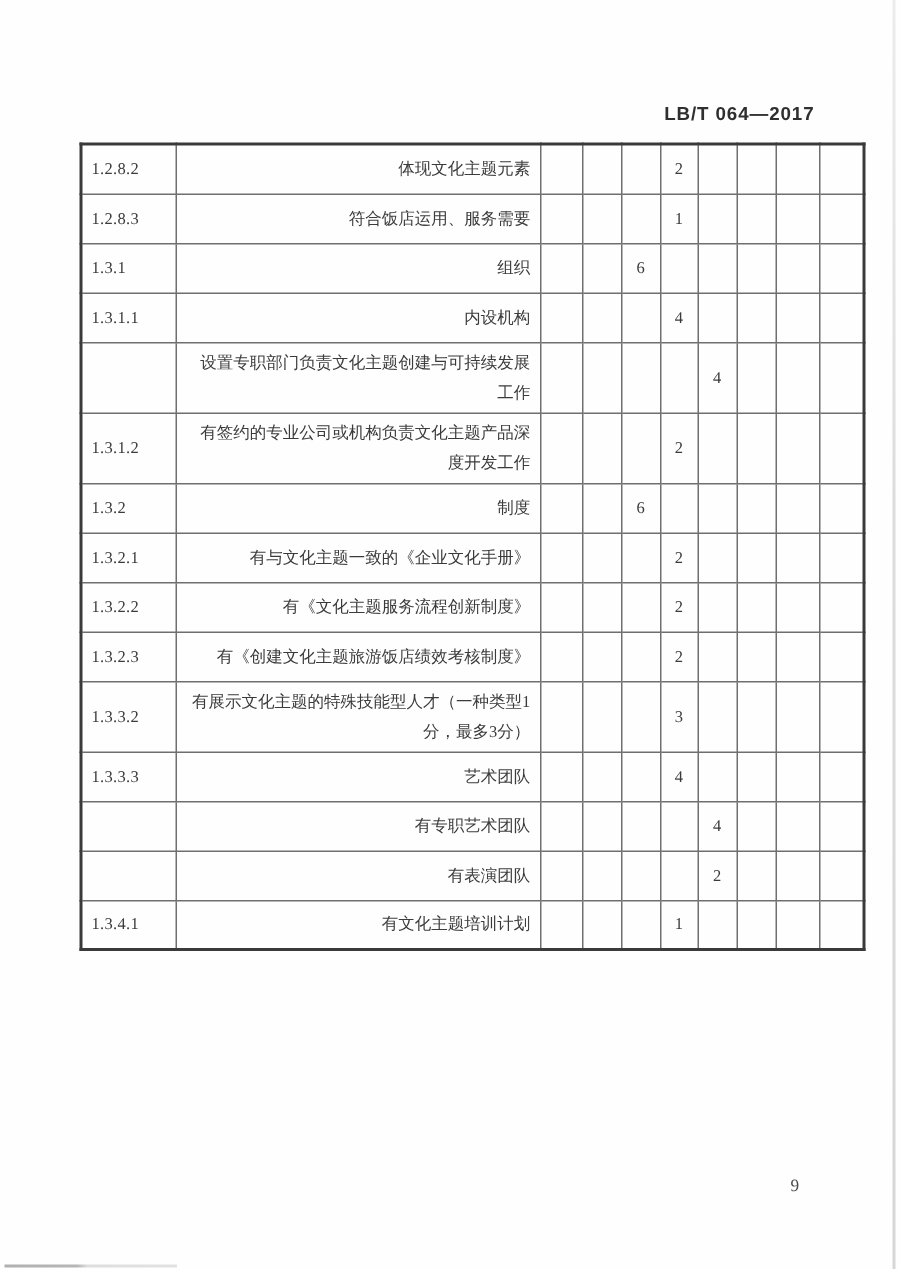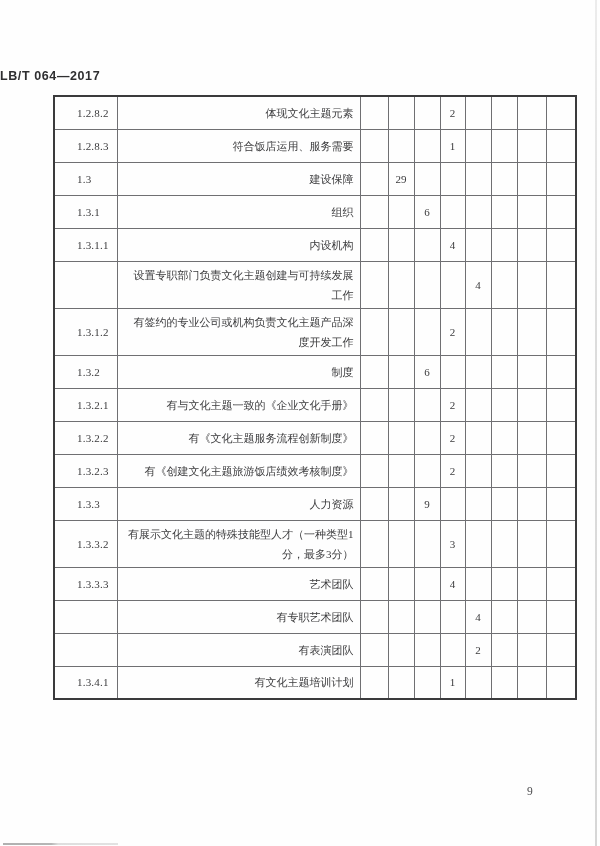--- a/index.html
+++ b/index.html
@@ -18,21 +18,21 @@
   .page {
     position: absolute;
     inset: 0;
     background: #fefefe;
   }
   .doc-header {
     position: absolute;
     top: 69px;
     left: 0;
     width: 543px;
-    text-align: left;
+    text-align: right;
     font-family: "Liberation Sans", sans-serif;
     font-size: 12.5px;
     font-weight: 600;
     letter-spacing: 0.6px;
     color: #2f2f31;
   }
   table.score-table {
     position: absolute;
     left: 53px;
     top: 95px;
@@ -45,21 +45,21 @@
     border: 1px solid #6f6f72;
     vertical-align: middle;
     font-size: 11px;
     color: #3b3b3d;
     overflow: hidden;
   }
   table.score-table tr {
     height: 33px;
   }
   td.code {
-    padding-left: 22px;
+    padding-left: 6px;
     font-size: 10.5px;
     letter-spacing: 0.2px;
   }
   td.desc {
     padding: 3px 6px 3px 7px;
     line-height: 20px;
     text-align: right;
   }
   td.score {
     text-align: center;
@@ -129,32 +129,20 @@
           <td class="score"></td>
           <td class="score"></td>
           <td class="score"></td>
           <td class="score">1</td>
           <td class="score"></td>
           <td class="score"></td>
           <td class="score"></td>
           <td class="score"></td>
         </tr>
         <tr>
-          <td class="code">1.3</td>
-          <td class="desc">建设保障</td>
-          <td class="score"></td>
-          <td class="score">29</td>
-          <td class="score"></td>
-          <td class="score"></td>
-          <td class="score"></td>
-          <td class="score"></td>
-          <td class="score"></td>
-          <td class="score"></td>
-        </tr>
-        <tr>
           <td class="code">1.3.1</td>
           <td class="desc">组织</td>
           <td class="score"></td>
           <td class="score"></td>
           <td class="score">6</td>
           <td class="score"></td>
           <td class="score"></td>
           <td class="score"></td>
           <td class="score"></td>
           <td class="score"></td>
@@ -237,32 +225,20 @@
           <td class="score"></td>
           <td class="score"></td>
           <td class="score"></td>
           <td class="score">2</td>
           <td class="score"></td>
           <td class="score"></td>
           <td class="score"></td>
           <td class="score"></td>
         </tr>
         <tr>
-          <td class="code">1.3.3</td>
-          <td class="desc">人力资源</td>
-          <td class="score"></td>
-          <td class="score"></td>
-          <td class="score">9</td>
-          <td class="score"></td>
-          <td class="score"></td>
-          <td class="score"></td>
-          <td class="score"></td>
-          <td class="score"></td>
-        </tr>
-        <tr>
           <td class="code">1.3.3.2</td>
           <td class="desc">有展示文化主题的特殊技能型人才（一种类型1分，最多3分）</td>
           <td class="score"></td>
           <td class="score"></td>
           <td class="score"></td>
           <td class="score">3</td>
           <td class="score"></td>
           <td class="score"></td>
           <td class="score"></td>
           <td class="score"></td>

